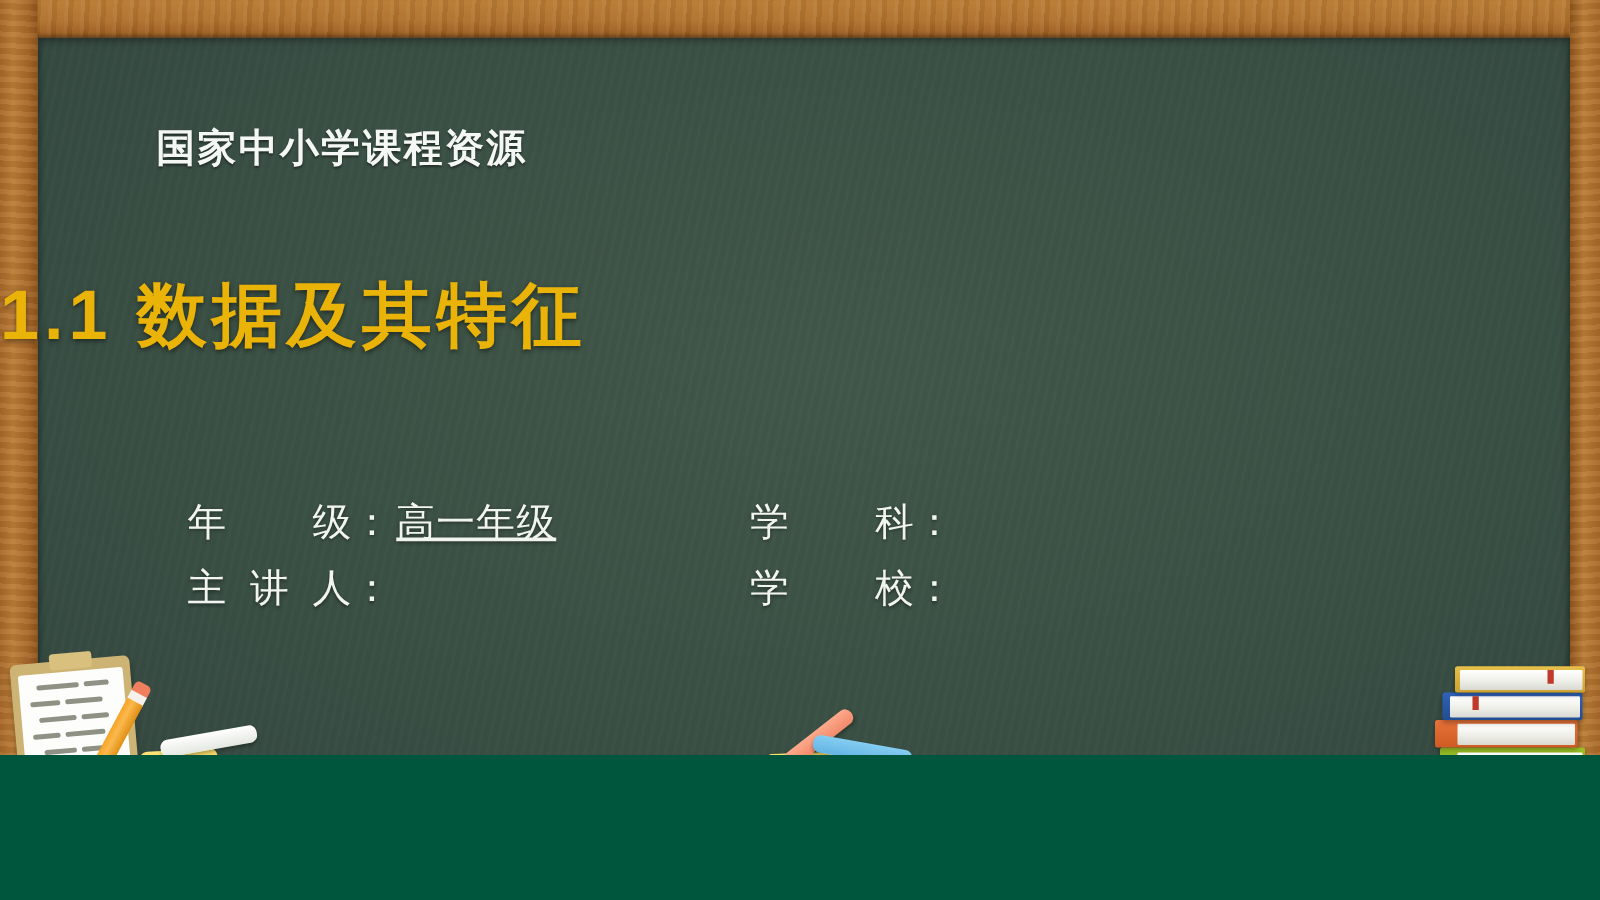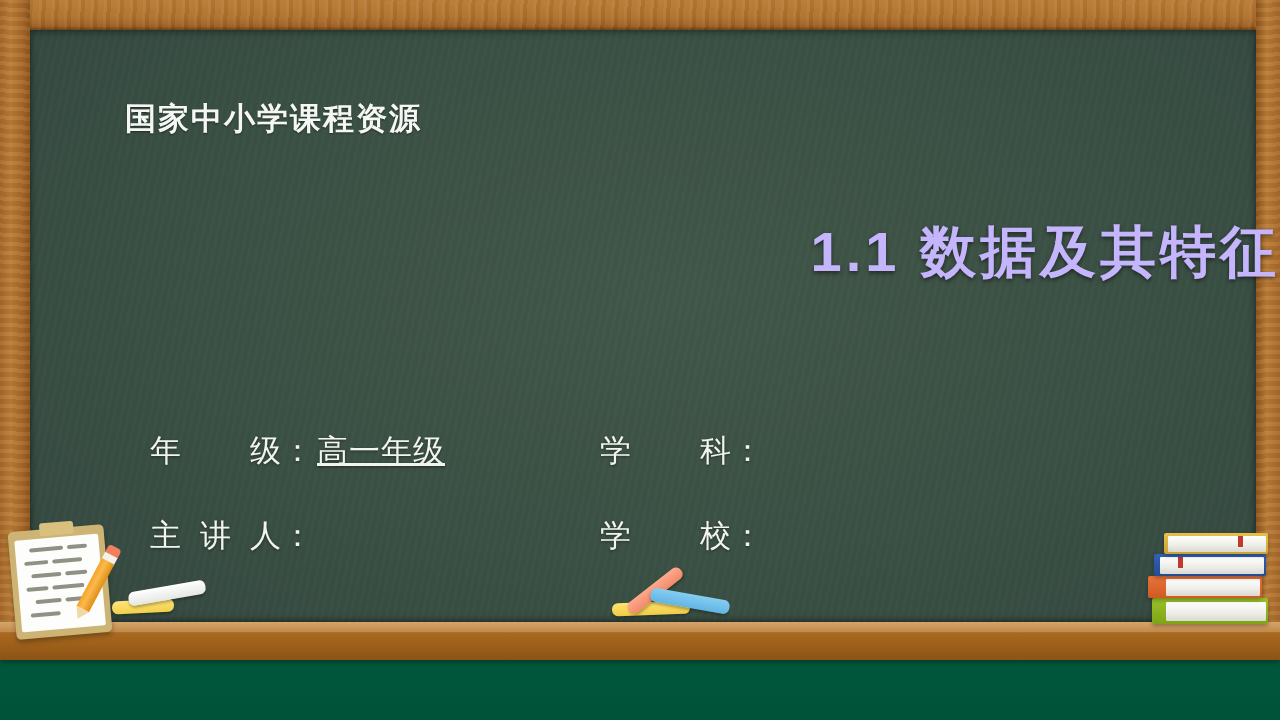--- a/index.html
+++ b/index.html
@@ -2,21 +2,21 @@
 <html lang="zh"><head>
 <meta charset="utf-8">
 <title>1.1 数据及其特征</title>
 <style>
   html,body{margin:0;padding:0;}
   body{
     width:1280px;height:720px;overflow:hidden;
     background:#00563c;
     font-family:"Liberation Sans","DejaVu Sans",sans-serif;
   }
-  .stage{position:relative;width:1280px;height:720px;overflow:hidden;background:#005a3e;}
+  .stage{position:relative;width:1280px;height:604px;overflow:hidden;background:#005a3e;}
 
   
   .floor{
     position:absolute;left:0;top:660px;width:1280px;height:60px;
     background:linear-gradient(180deg,#00583c 0%,#005239 100%);
   }
 
   
   .frame{
     position:absolute;left:0;top:0;width:1280px;height:660px;
@@ -81,32 +81,32 @@
   }
 
   
   .brand{
     position:absolute;left:125px;top:98px;
     font-family:"Liberation Sans","DejaVu Sans",sans-serif;
     font-weight:700;font-size:31px;letter-spacing:2px;color:#f4f7f3;
     text-shadow:0 1px 2px rgba(0,0,0,0.45);
   }
   .title{
-    position:absolute;left:0;top:215px;width:1280px;text-align:right;
+    position:absolute;left:0;top:215px;width:1280px;text-align:left;
     font-family:"Liberation Sans","DejaVu Sans",sans-serif;
-    font-weight:700;font-size:56px;letter-spacing:4px;color:#c4b5fd;
+    font-weight:700;font-size:56px;letter-spacing:4px;color:#eab308;
     text-shadow:0 2px 4px rgba(0,0,0,0.5);
   }
   .meta{
     position:absolute;left:150px;top:392px;width:1000px;
     font-family:"DejaVu Serif","Liberation Serif",serif;
     color:#f2f5ef;font-size:31px;line-height:53px;
     text-shadow:0 1px 3px rgba(0,0,0,0.45);
   }
-  .meta-row{display:flex;align-items:flex-end;white-space:nowrap;margin-top:32px;}
+  .meta-row{display:flex;align-items:flex-end;white-space:nowrap;}
   .meta-cell{display:flex;align-items:baseline;}
   .meta-cell.left{width:450px;}
   .meta-key{
     display:inline-block;width:132px;
     text-align:justify;text-align-last:justify;
     letter-spacing:1px;
   }
   .meta-colon{margin-right:4px;}
   .meta-val{letter-spacing:1px;text-decoration:underline;}
 

